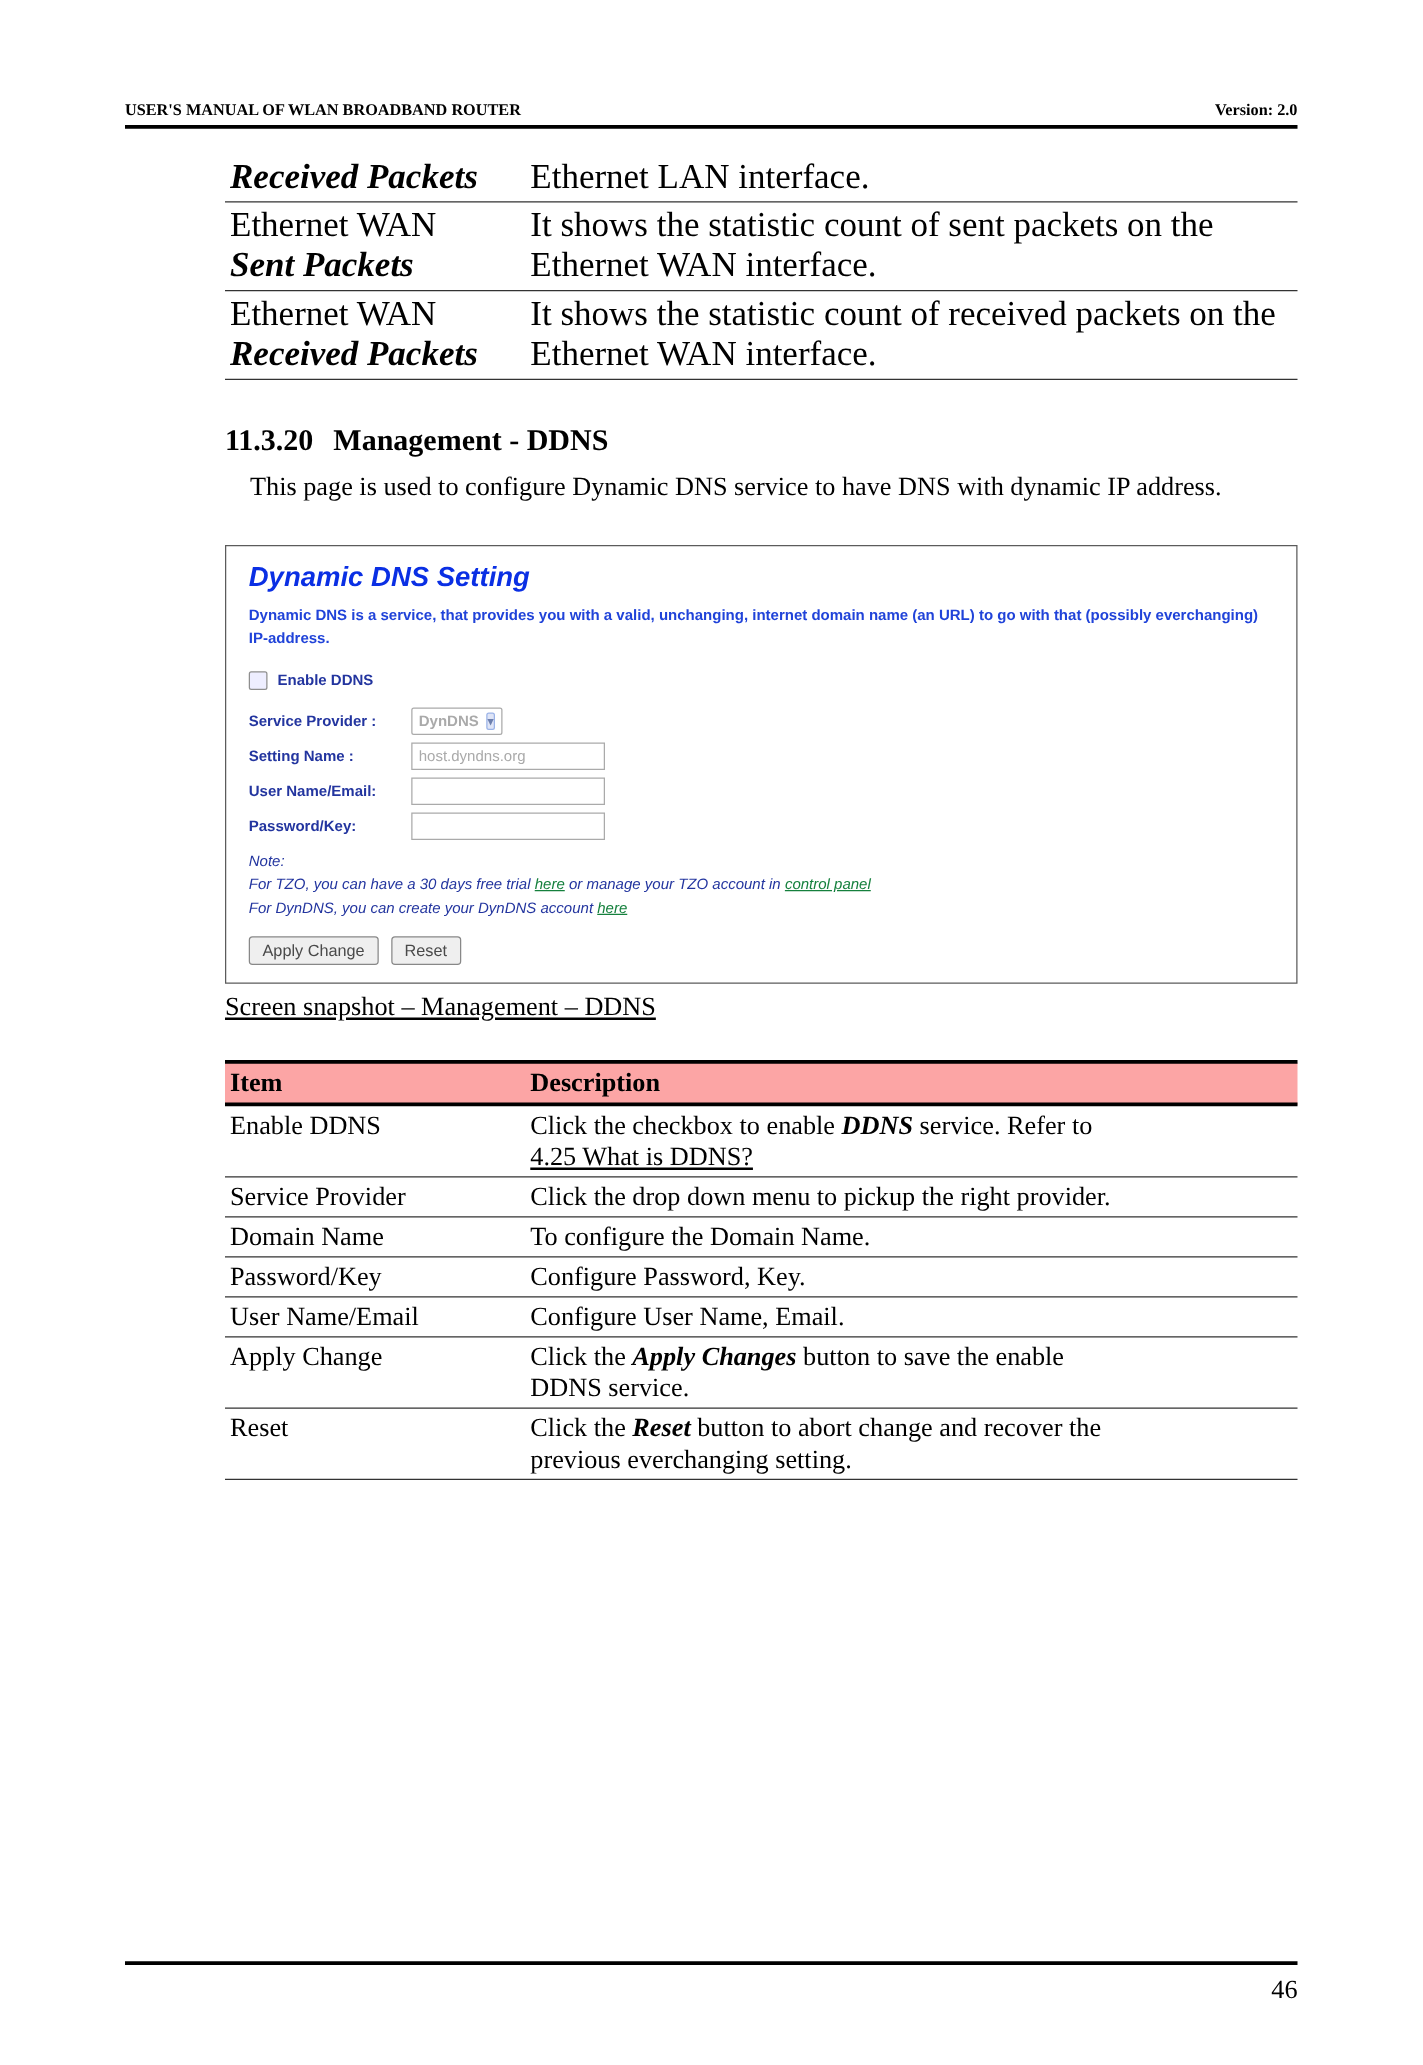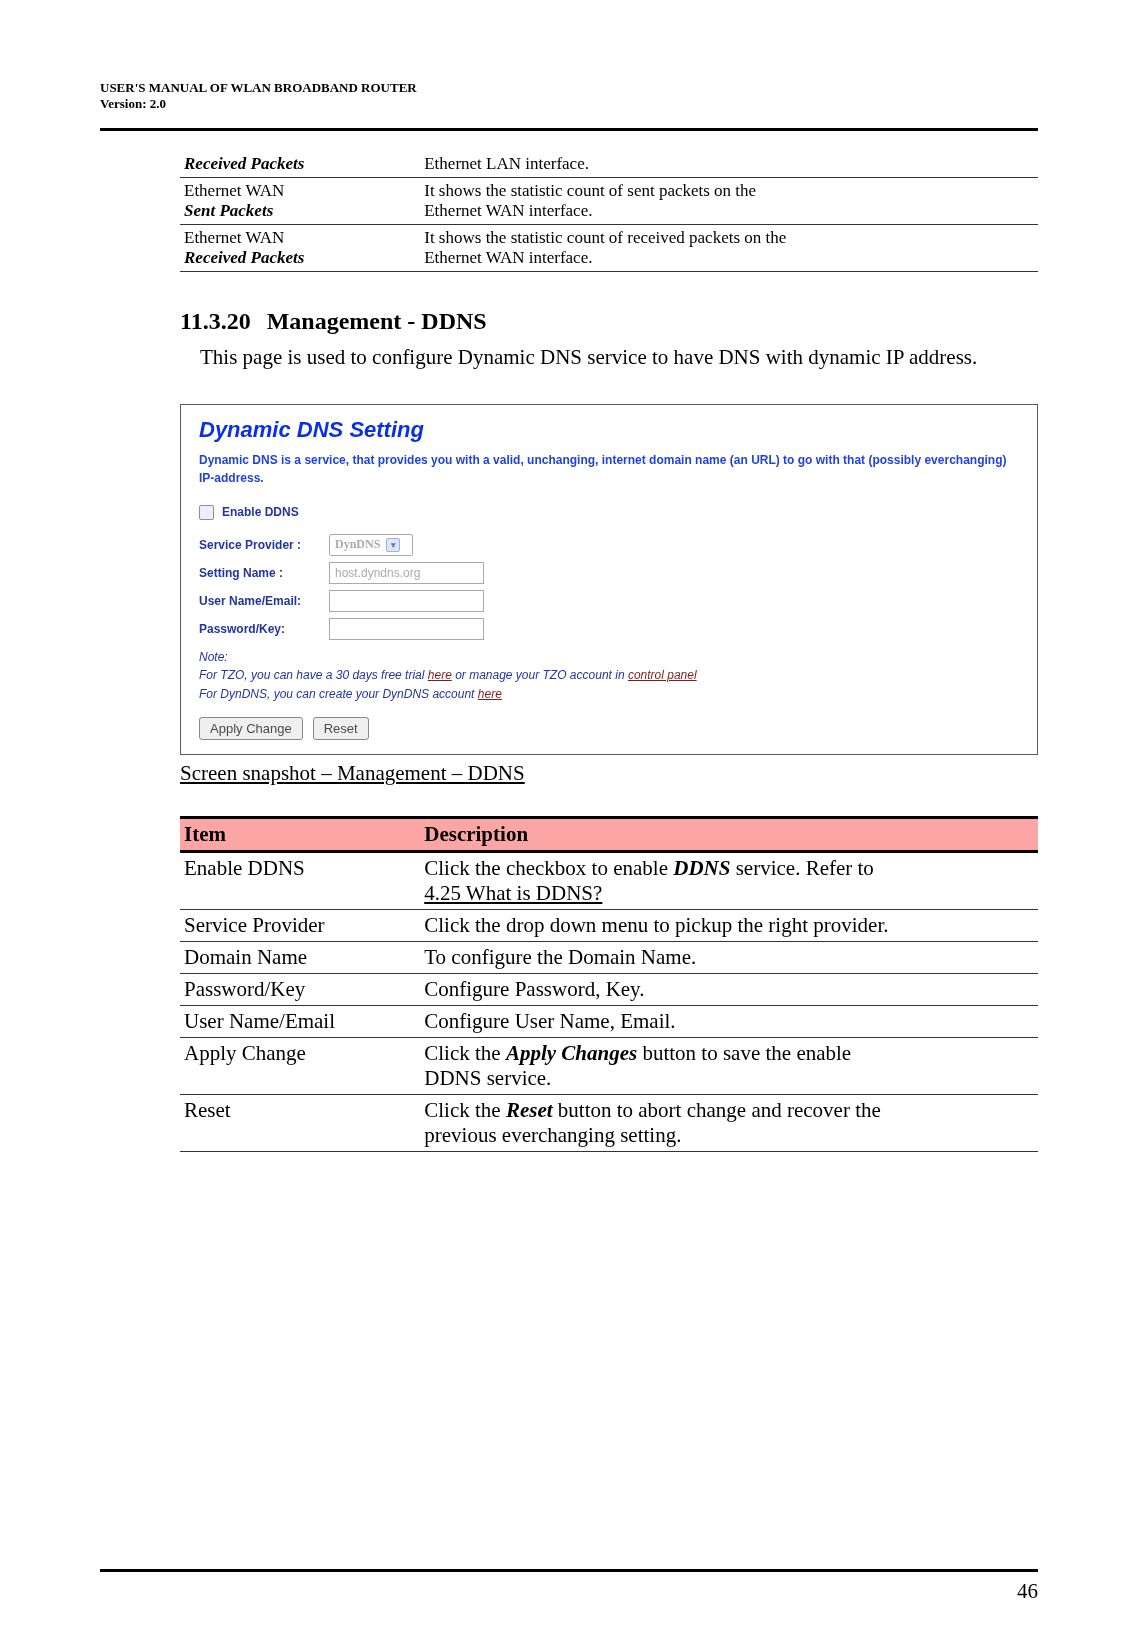--- a/index.html
+++ b/index.html
@@ -9,31 +9,30 @@
       width: 1138px;
       height: 1652px;
       position: relative;
       padding: 80px 100px 60px 100px;
     }
     .header-line {
       display: flex;
       justify-content: space-between;
       font-size: 13px;
       font-weight: bold;
-      padding-bottom: 16px;
+      padding-bottom: 4px;
       border-bottom: 3px solid #000;
-      flex-direction: column;
     }
     .content {
       padding: 20px 0 0 80px;
     }
     .data-table {
       width: 100%;
       border-collapse: collapse;
-      font-size: 17px;
+      font-size: 28px;
     }
     .data-table td {
       padding: 3px 4px;
       vertical-align: top;
       border-bottom: 1px solid #333;
     }
     .data-table .col-item {
       width: 28%;
     }
     .bold-italic { font-weight: bold; font-style: italic; }
@@ -93,23 +92,22 @@
       color: #aaa;
       font-family: Arial, sans-serif;
       font-size: 12px;
       height: 22px;
       padding: 0 5px;
     }
     .form-select {
       display: inline-flex;
       align-items: center;
       gap: 6px;
-      width: 84px;
+      width: 73px;
       border-radius: 2px;
-      font-family: Liberation Serif, serif;
     }
     .select-arrow {
       width: 14px;
       height: 14px;
       background: #dfe5f7;
       border: 1px solid #9bb3e8;
       display: flex;
       align-items: center;
       justify-content: center;
       font-size: 9px;
@@ -118,21 +116,21 @@
     }
     .form-input { width: 155px; }
     .note {
       color: #23359f;
       font-size: 12px;
       font-style: italic;
       margin: 8px 0 14px 0;
       line-height: 1.55;
     }
     .note a {
-      color: #7f1d1d;
+      color: #15803d;
       text-decoration: underline;
     }
     .panel-buttons { display: flex; gap: 10px; }
     .btn {
       font-family: Arial, sans-serif;
       font-size: 13px;
       padding: 3px 10px;
       border: 1px solid #888;
       background: #efefef;
       border-radius: 3px;

